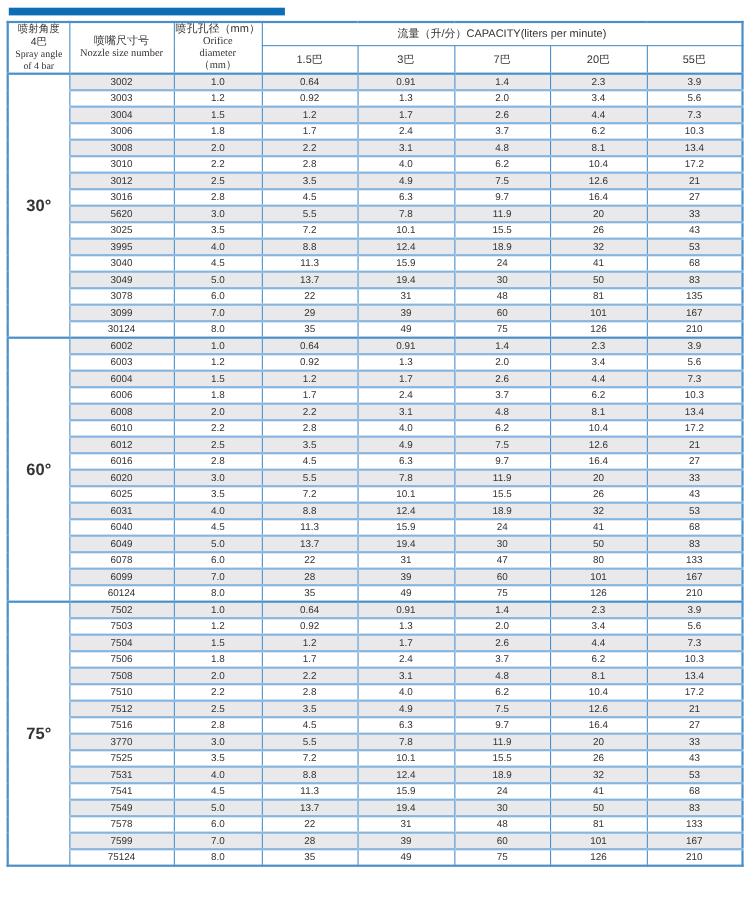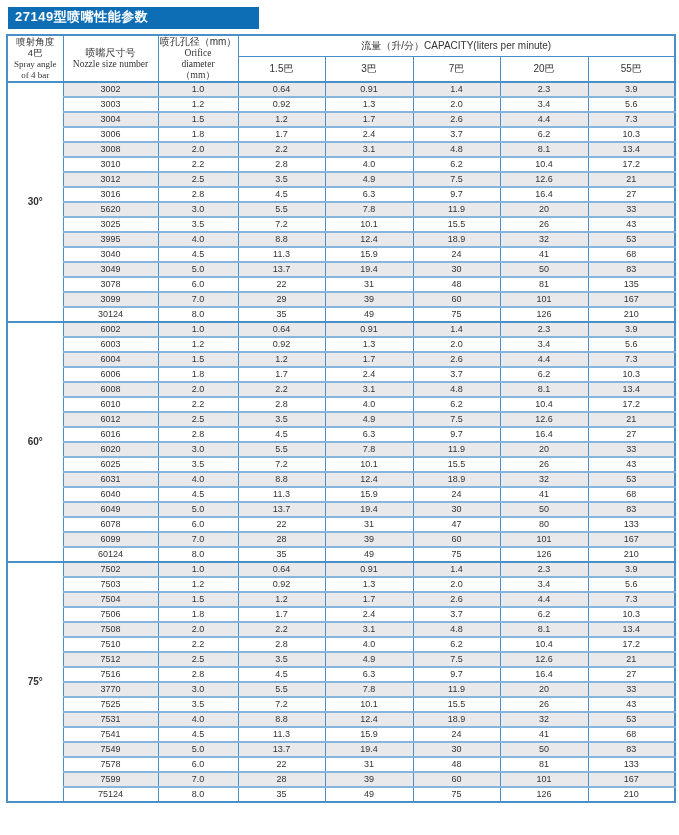--- a/index.html
+++ b/index.html
@@ -55,32 +55,31 @@
     height:13.4px;
     font-size:9px;
     line-height:13px;
     border-left:1px solid var(--c-border-dark);
     border-top:2px solid var(--c-border-light);
     background:#ffffff;
   }
   tbody tr.alt td{background:var(--c-row-alt);}
   tbody td.angle{
     background:#ffffff !important;
-    font-size:10px;
+    font-size:15px;
     font-weight:bold;
     border-top:2px solid var(--c-border-dark);
     margin-top:30px;
   }
   tbody tr.group-start td{border-top:2px solid var(--c-border-dark);}
 </style>
 </head>
 <body>
 
 <div class="title-bar">
-  <div class="title-zh">27149型喷嘴性能参数</div>
 </div>
 
 <table class="nozzle">
   <colgroup>
     <col style="width:56px">
     <col style="width:95px">
     <col style="width:80px">
     <col style="width:87px">
     <col style="width:88px">
     <col style="width:87px">

